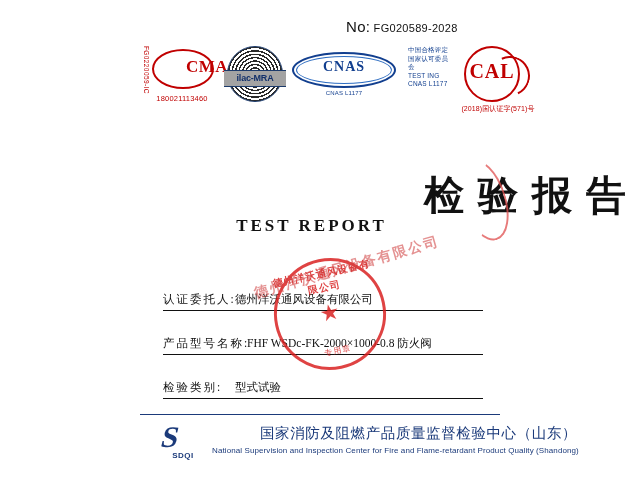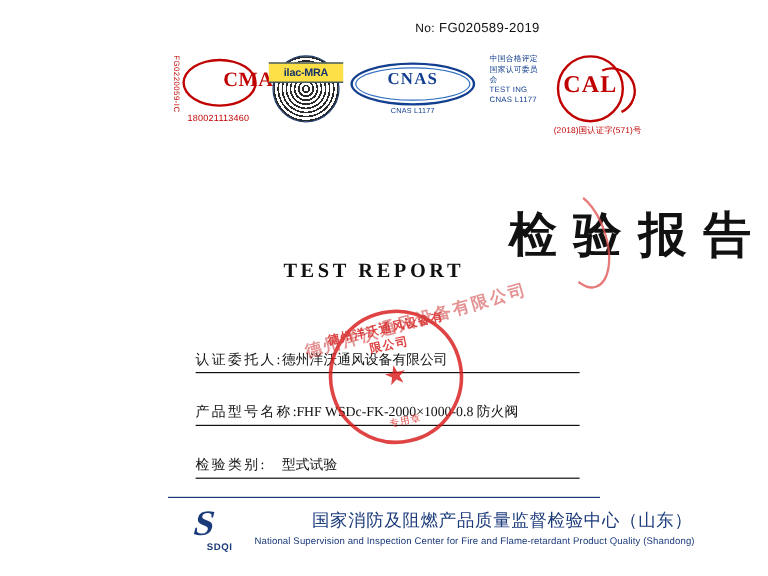--- a/index.html
+++ b/index.html
@@ -26,21 +26,21 @@
   
   .report-no {
     position: absolute;
     left: 346px;
     top: 18px;
     font-size: 11px;
     letter-spacing: 0.3px;
     color: #111;
     white-space: nowrap;
   }
-  .report-no .lbl { font-size: 10px; }
+  .report-no .lbl { font-size: 15px; }
   .report-no .val { font-size: 11px; }
 
   
   .logo-row {
     position: absolute;
     left: 140px;
     top: 44px;
     width: 310px;
     height: 72px;
   }
@@ -101,23 +101,23 @@
     width: 56px; height: 56px;
     border-radius: 50%;
     border: 1.5px solid #1b3a6b;
     box-sizing: border-box;
     background:
       repeating-radial-gradient(circle at 50% 50%, #ffffff 0px, #ffffff 2px, #2a2a2a 2px, #2a2a2a 3.4px);
     overflow: hidden;
   }
   .ilac-band {
     position: absolute;
-    left: 0; top: 8px;
+    left: 0; top: 26px;
     width: 62px; height: 15px;
-    background: #fde047;
+    background: #a3a3a3;
     border-top: 1px solid #1b3a6b;
     border-bottom: 1px solid #1b3a6b;
     text-align: center;
     font-size: 9px;
     font-weight: bold;
     color: #12306a;
     line-height: 14px;
     letter-spacing: -0.2px;
     font-family: "Liberation Sans", sans-serif;
   }
@@ -416,21 +416,21 @@
     white-space: nowrap;
   }
 </style>
 </head>
 <body>
 
 <div class="page">
 
   <div class="report-no">
     <span class="lbl">No:</span>
-    <span class="val">FG020589-2019</span>
+    <span class="val">FG020589-2028</span>
   </div>
 
   <div class="logo-row">
 
     <div class="logo logo-cma">
       <div class="cma-side">FG0220059-IC</div>
       <div class="cma-oval"></div>
       <div class="cma-text">CMA</div>
       <div class="cma-num">180021113460</div>
     </div>

